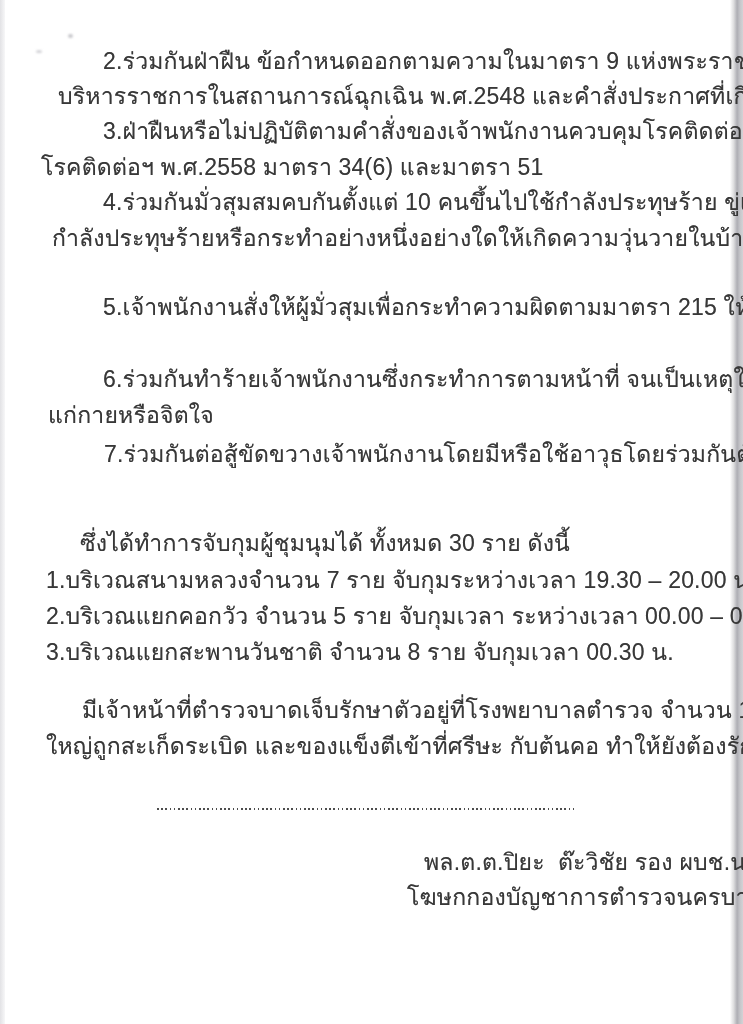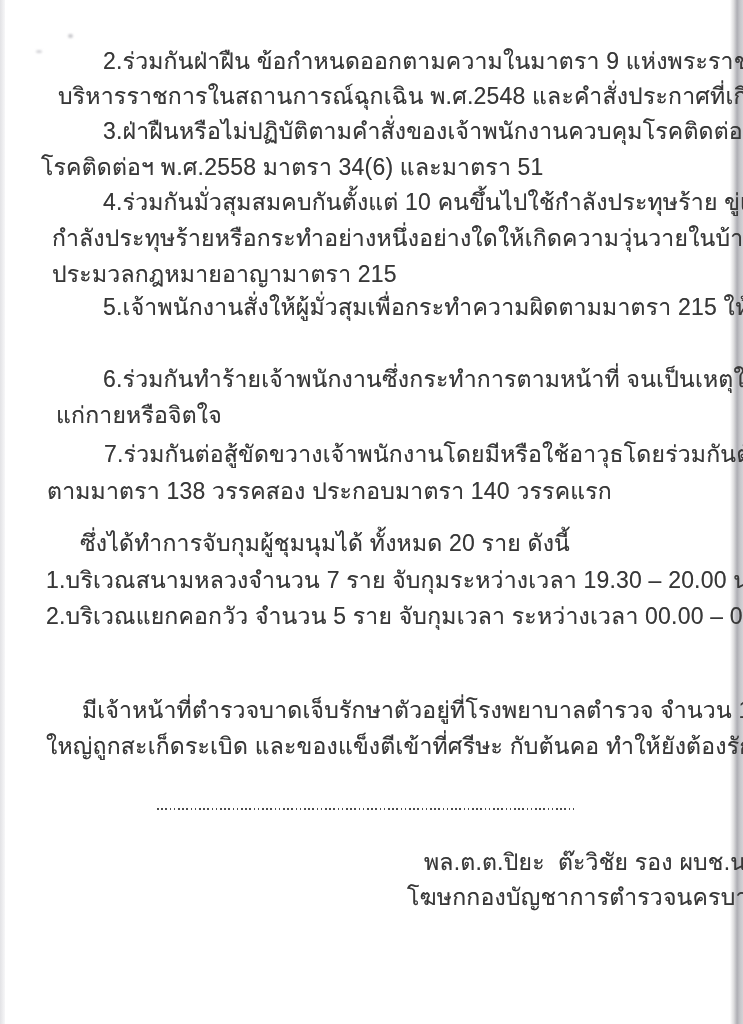--- a/index.html
+++ b/index.html
@@ -71,29 +71,28 @@
   <div class="edge-right"></div>
   <div class="speck speck-1"></div>
   <div class="speck speck-2"></div>
 
   <div class="line" style="top:44px;left:103px">2.ร่วมกันฝ่าฝืน ข้อกำหนดออกตามความในมาตรา 9 แห่งพระราชกำหนดการ</div>
   <div class="line" style="top:79px;left:58px">บริหารราชการในสถานการณ์ฉุกเฉิน พ.ศ.2548 และคำสั่งประกาศที่เกี่ยวข้อง</div>
   <div class="line" style="top:114px;left:103px">3.ฝ่าฝืนหรือไม่ปฏิบัติตามคำสั่งของเจ้าพนักงานควบคุมโรคติดต่อ ตาม พ.ร.บ.</div>
   <div class="line" style="top:150px;left:41px">โรคติดต่อฯ พ.ศ.2558 มาตรา 34(6) และมาตรา 51</div>
   <div class="line" style="top:185px;left:103px">4.ร่วมกันมั่วสุมสมคบกันตั้งแต่ 10 คนขึ้นไปใช้กำลังประทุษร้าย ขู่เข็ญว่าจะใช้</div>
   <div class="line" style="top:221px;left:52px">กำลังประทุษร้ายหรือกระทำอย่างหนึ่งอย่างใดให้เกิดความวุ่นวายในบ้านเมือง ตาม</div>
-  <div class="line" style="top:257px;left:52px">ประมวลกฎหมายอาญามาตรา 215</div>
   <div class="line" style="top:290px;left:103px">5.เจ้าพนักงานสั่งให้ผู้มั่วสุมเพื่อกระทำความผิดตามมาตรา 215 ให้เลิกแล้วไม่เลิก</div>
   <div class="line" style="top:362px;left:103px">6.ร่วมกันทำร้ายเจ้าพนักงานซึ่งกระทำการตามหน้าที่ จนเป็นเหตุให้ได้รับอันตราย</div>
-  <div class="line" style="top:398px;left:56px">แก่กายหรือจิตใจ</div>
+  <div class="line" style="top:398px;left:48px">แก่กายหรือจิตใจ</div>
   <div class="line" style="top:437px;left:104px">7.ร่วมกันต่อสู้ขัดขวางเจ้าพนักงานโดยมีหรือใช้อาวุธโดยร่วมกันตั้งแต่ 3 คนขึ้นไป</div>
-  <div class="line" style="top:474px;left:47px">ตามมาตรา 138 วรรคสอง ประกอบมาตรา 140 วรรคแรก</div>
-  <div class="line" style="top:526px;left:80px">ซึ่งได้ทำการจับกุมผู้ชุมนุมได้ ทั้งหมด 20 ราย ดังนี้</div>
+  <div class="line" style="top:526px;left:80px">ซึ่งได้ทำการจับกุมผู้ชุมนุมได้ ทั้งหมด 30 ราย ดังนี้</div>
   <div class="line" style="top:563px;left:46px">1.บริเวณสนามหลวงจำนวน 7 ราย จับกุมระหว่างเวลา 19.30 – 20.00 น.</div>
   <div class="line" style="top:599px;left:46px">2.บริเวณแยกคอกวัว จำนวน 5 ราย จับกุมเวลา ระหว่างเวลา 00.00 – 00.30 น.</div>
+  <div class="line" style="top:635px;left:46px">3.บริเวณแยกสะพานวันชาติ จำนวน 8 ราย จับกุมเวลา 00.30 น.</div>
   <div class="line" style="top:693px;left:82px">มีเจ้าหน้าที่ตำรวจบาดเจ็บรักษาตัวอยู่ที่โรงพยาบาลตำรวจ จำนวน 11 ราย ส่วน</div>
   <div class="line" style="top:729px;left:46px">ใหญ่ถูกสะเก็ดระเบิด และของแข็งตีเข้าที่ศรีษะ กับต้นคอ ทำให้ยังต้องรักษาตัวไปก่อน</div>
 
   <div class="dotted-separator"></div>
 
   <div class="line sig" style="top:845px;left:424px;width:280px">พล.ต.ต.ปิยะ  ต๊ะวิชัย รอง ผบช.น.</div>
   <div class="line sig" style="top:880px;left:407px;width:280px">โฆษกกองบัญชาการตำรวจนครบาล</div>
 
 </div>
 

